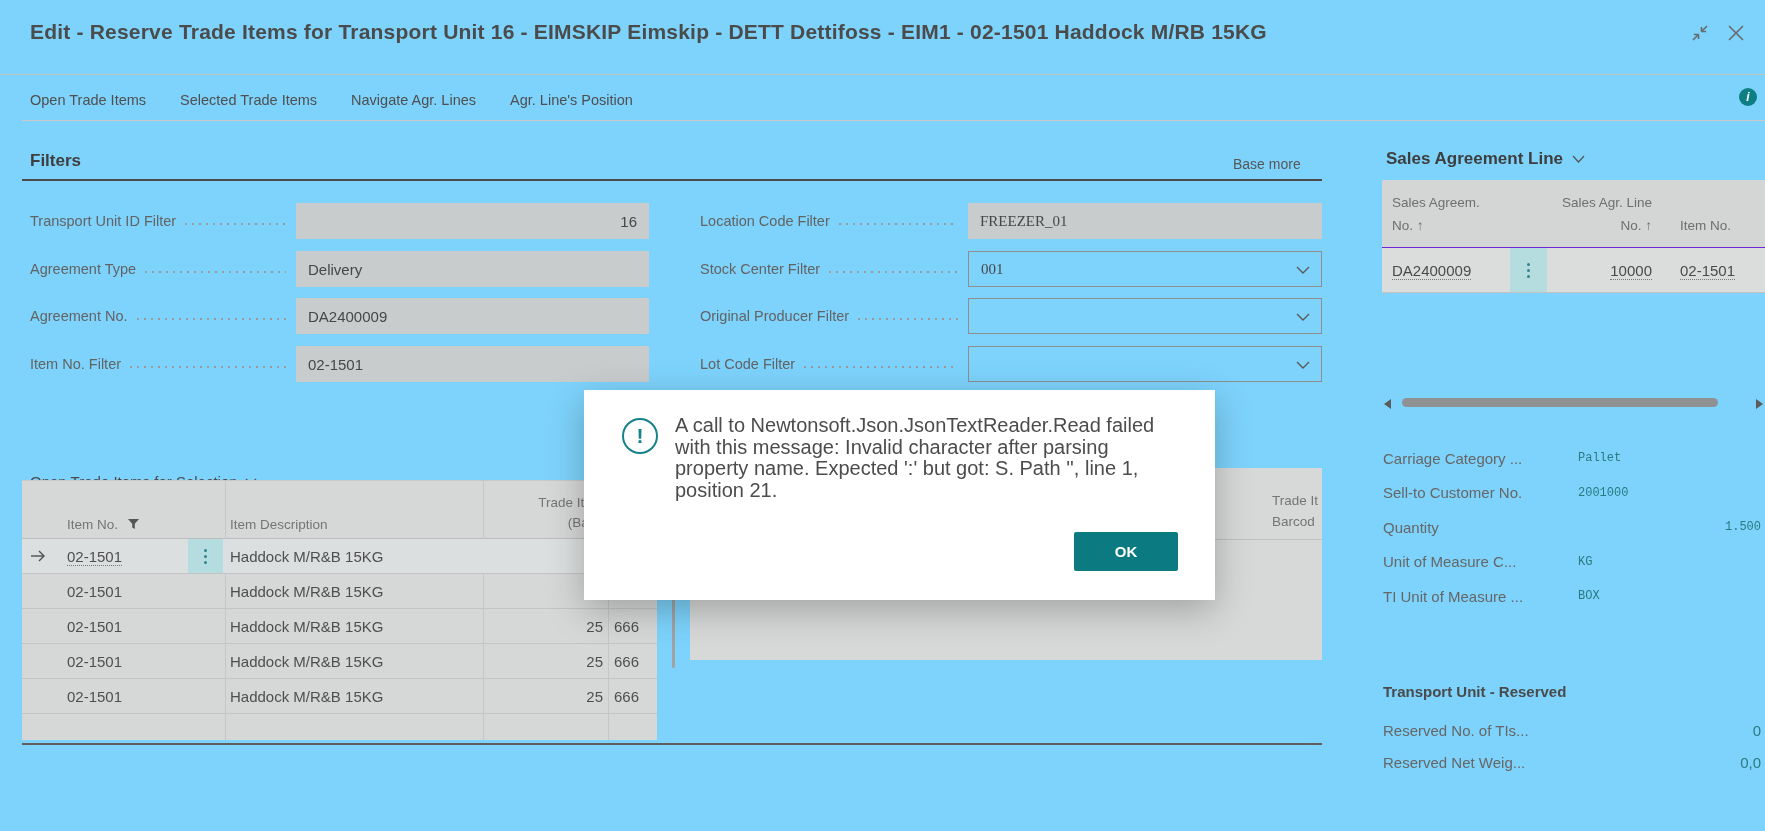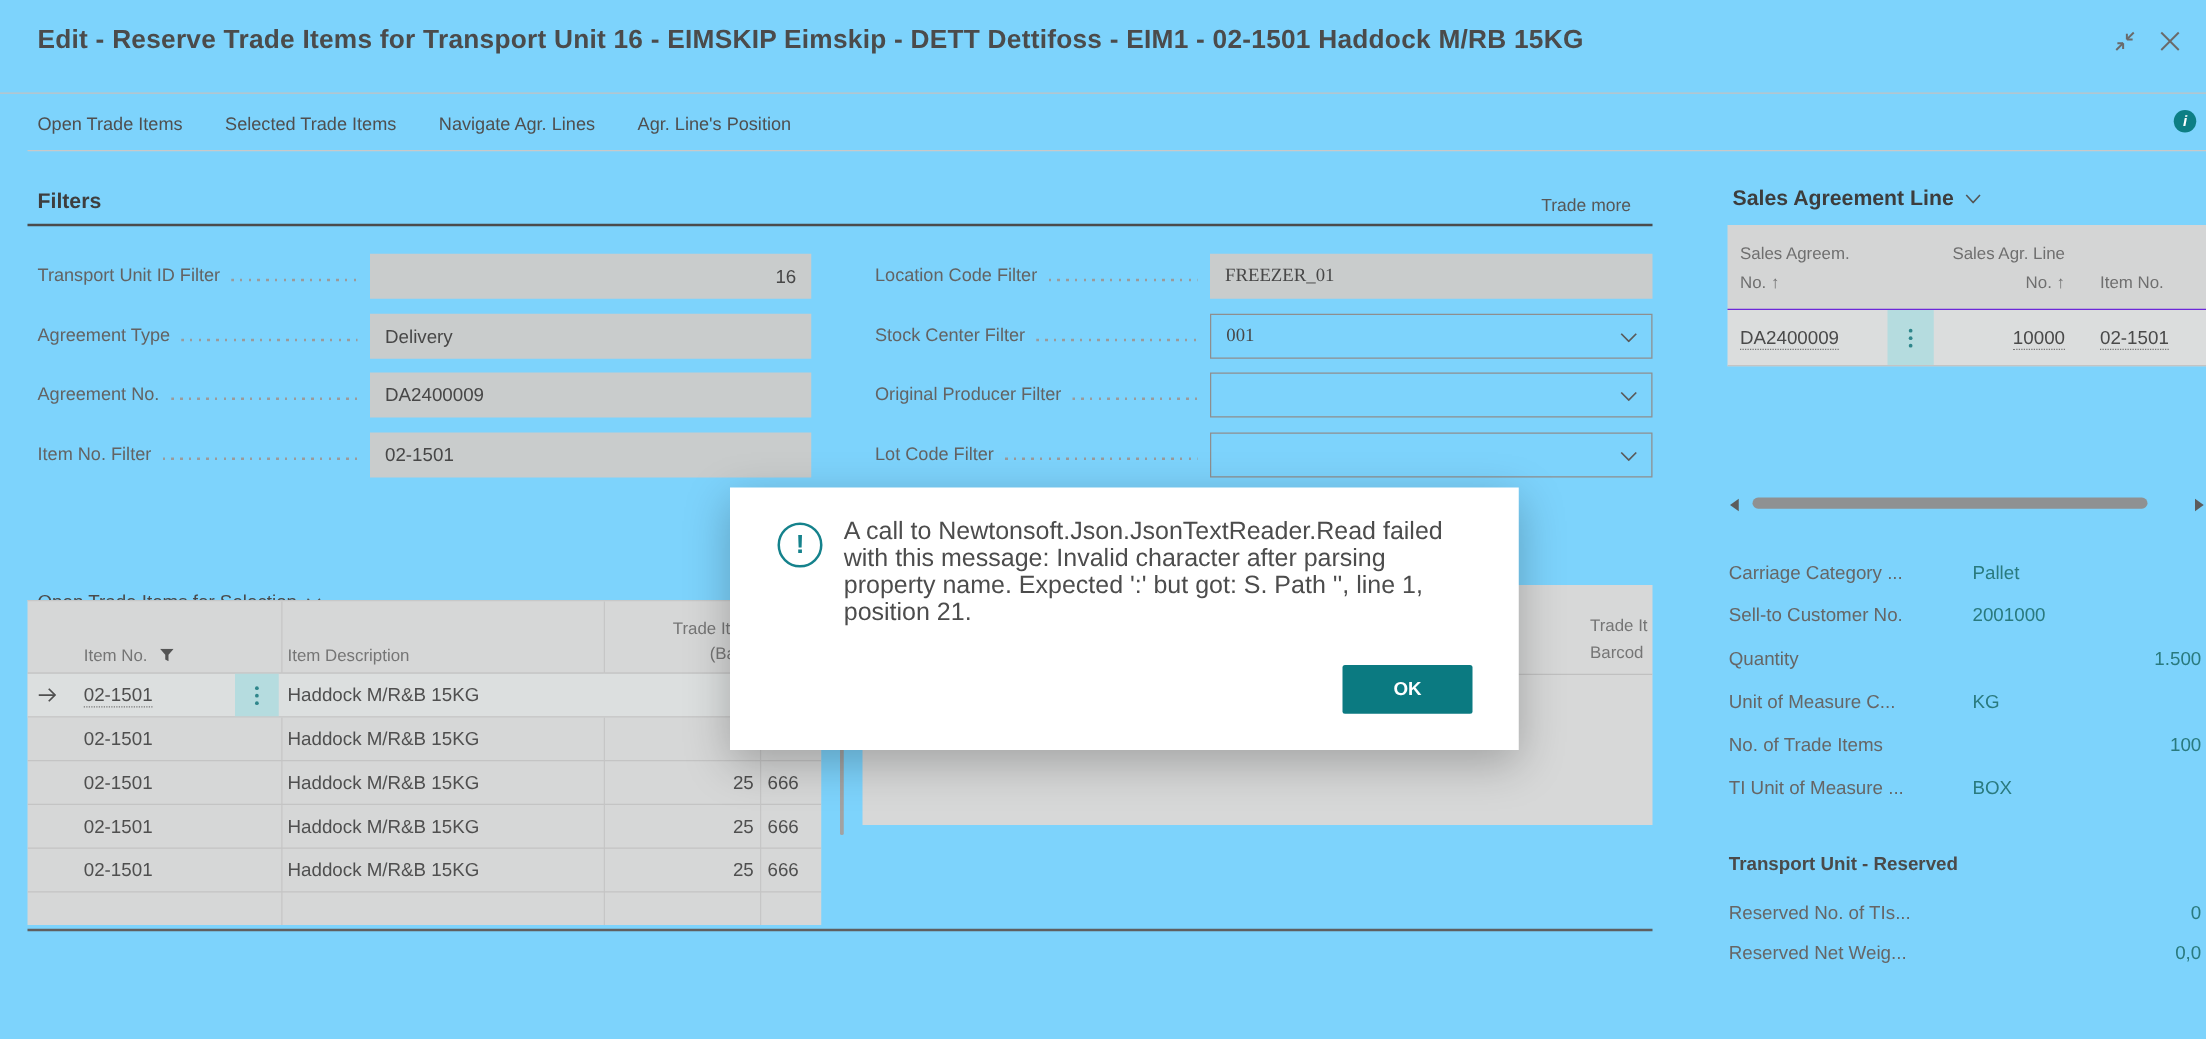--- a/index.html
+++ b/index.html
@@ -91,21 +91,21 @@
     display:flex; flex-direction:column; align-items:center; justify-content:center; gap:3px; cursor:pointer; }
   .sb-dots i { width:3px; height:3px; border-radius:50%; background:#2f868b; }
   .sb-scroll { position:absolute; left:1382px; top:396px; width:383px; height:14px; }
   .sb-thumb { position:absolute; left:20px; top:2px; width:316px; height:9px; border-radius:5px; background:#8f9192; cursor:pointer; }
   .tri { position:absolute; top:3px; width:0; height:0; border-style:solid; cursor:pointer; }
   .tri.left { left:2px; border-width:5px 7px 5px 0; border-color:transparent #5c5c5c transparent transparent; }
   .tri.right { right:2px; border-width:5px 0 5px 7px; border-color:transparent transparent transparent #5c5c5c; }
   .sb-fields { position:absolute; left:1383px; top:441px; width:380px; }
   .sb-frow { position:relative; height:34.5px; display:flex; align-items:center; }
   .sb-frow .lbl { font-size:15px; color:#666; white-space:nowrap; }
-  .sb-frow .val { position:absolute; left:195px; font-size:15px; color:#2a7a7e; cursor:pointer; }
+  .sb-frow .val { position:absolute; left:195px; font-size:12px; color:#2a7a7e; cursor:pointer;font-family:Liberation Mono, monospace; }
   .sb-frow .val.num { left:auto; right:2px; }
   .sb-subheading { position:absolute; left:1383px; top:683px; font-size:15px; font-weight:700; color:#4a4a4a; }
   .sb-res { position:absolute; left:1383px; width:380px; height:32px; display:flex; align-items:center; }
   .sb-res .lbl { font-size:15px; color:#666; }
   .sb-res .val { position:absolute; right:2px; font-size:15px; color:#2a7a7e; cursor:pointer; }
   .res1 { top:714px; } .res2 { top:746px; }
   
   .modal {
     position:absolute; left:584px; top:390px; width:631px; height:210px; background:#fff;
     box-shadow:0 10px 34px rgba(0,0,0,.25); z-index:10;
@@ -151,21 +151,21 @@
   <nav class="menubar">
     <span class="mi">Open Trade Items</span>
     <span class="mi">Selected Trade Items</span>
     <span class="mi">Navigate Agr. Lines</span>
     <span class="mi">Agr. Line's Position</span>
   </nav>
   <div class="info-badge">i</div>
   <div class="menu-rule"></div>
 
   <div class="filters-heading">Filters</div>
-  <div class="show-more">Trade more</div>
+  <div class="show-more">Base more</div>
   <div class="filters-rule"></div>
 
   <div class="frow fc-l r1">
     <span class="flabel">Transport Unit ID Filter</span>
       <span class="leader"></span>
   </div>
   <div class="ffield filled num fx-l r1">
     <span>16</span>
   </div>
   <div class="frow fc-l r2">
@@ -374,24 +374,20 @@
     </div>
     <div class="sb-frow">
       <span class="lbl">Quantity</span>
       <span class="val num">1.500</span>
     </div>
     <div class="sb-frow">
       <span class="lbl">Unit of Measure C...</span>
       <span class="val">KG</span>
     </div>
     <div class="sb-frow">
-      <span class="lbl">No. of Trade Items</span>
-      <span class="val num">100</span>
-    </div>
-    <div class="sb-frow">
       <span class="lbl">TI Unit of Measure ...</span>
       <span class="val">BOX</span>
     </div>
   </div>
 
   <div class="sb-subheading">Transport Unit - Reserved</div>
   <div class="sb-res res1">
     <span class="lbl">Reserved No. of TIs...</span>
     <span class="val">0</span>
   </div>

